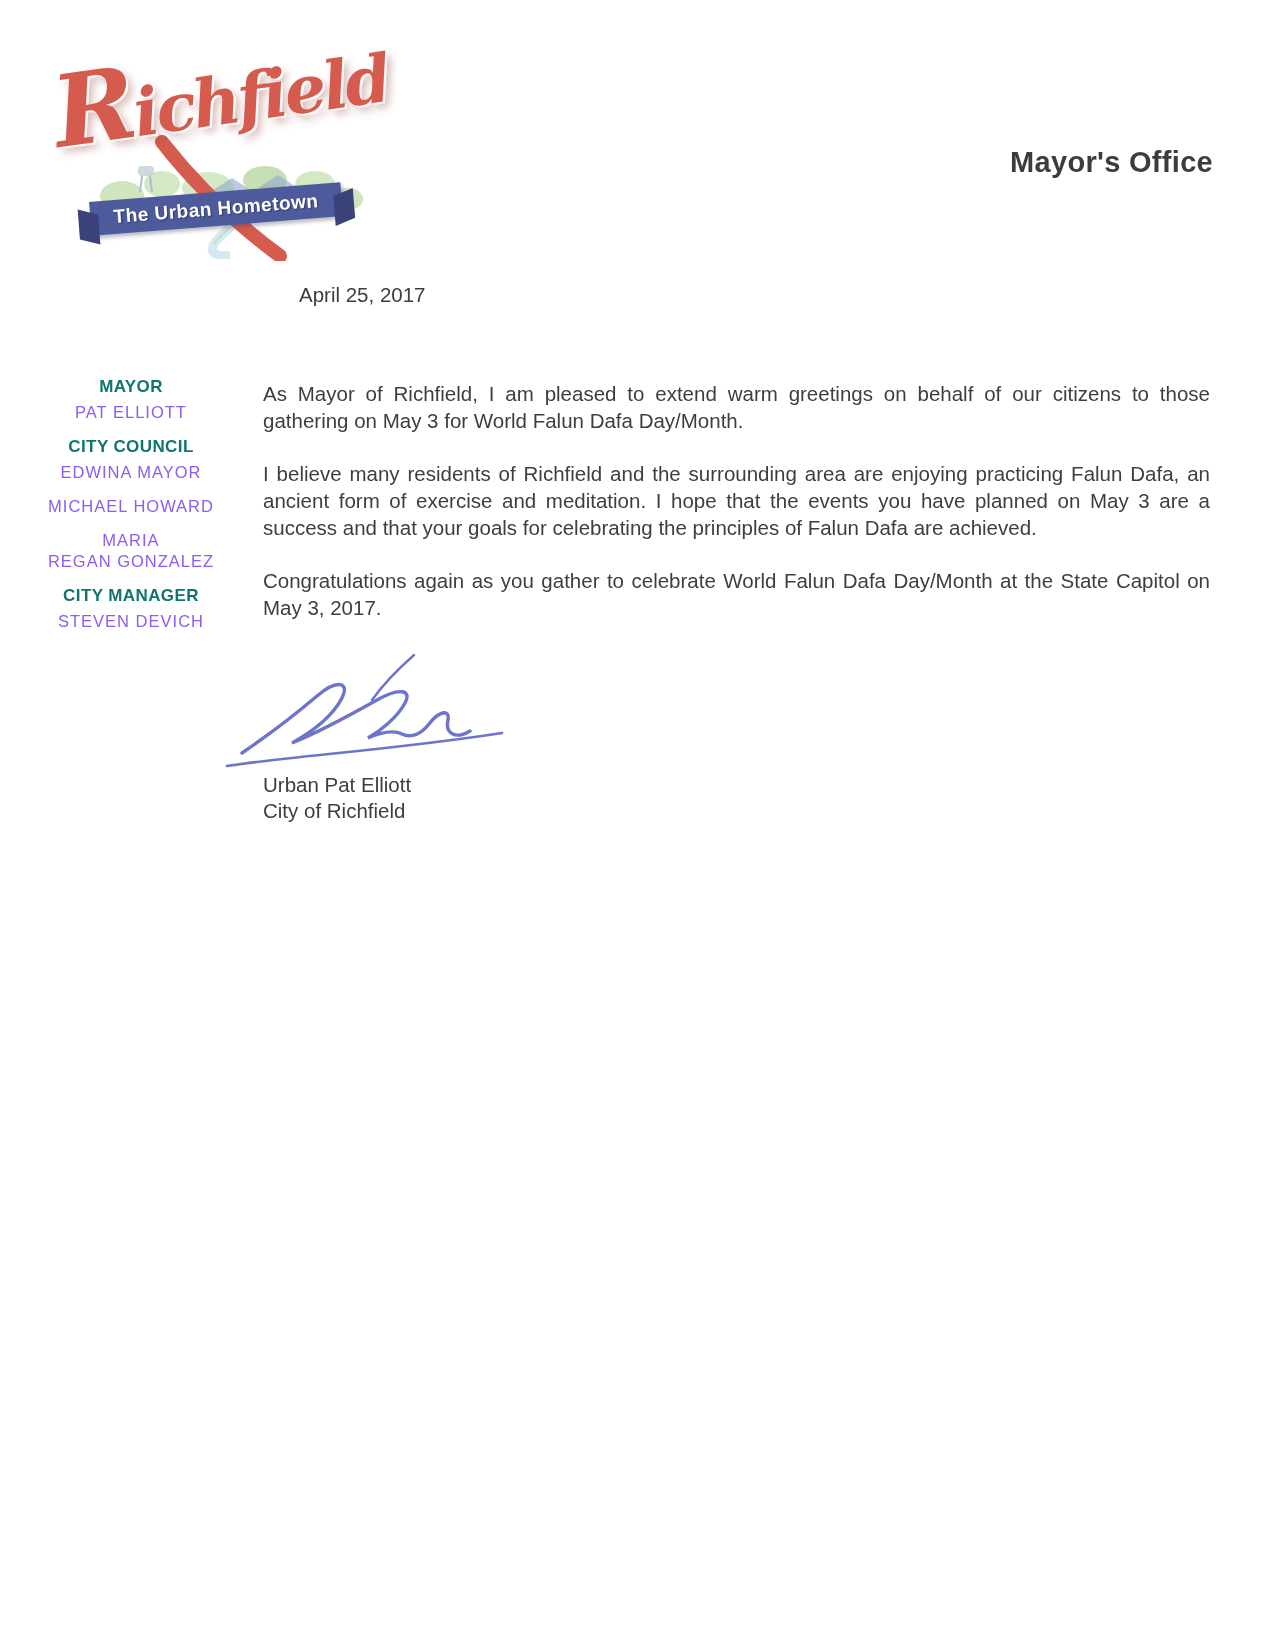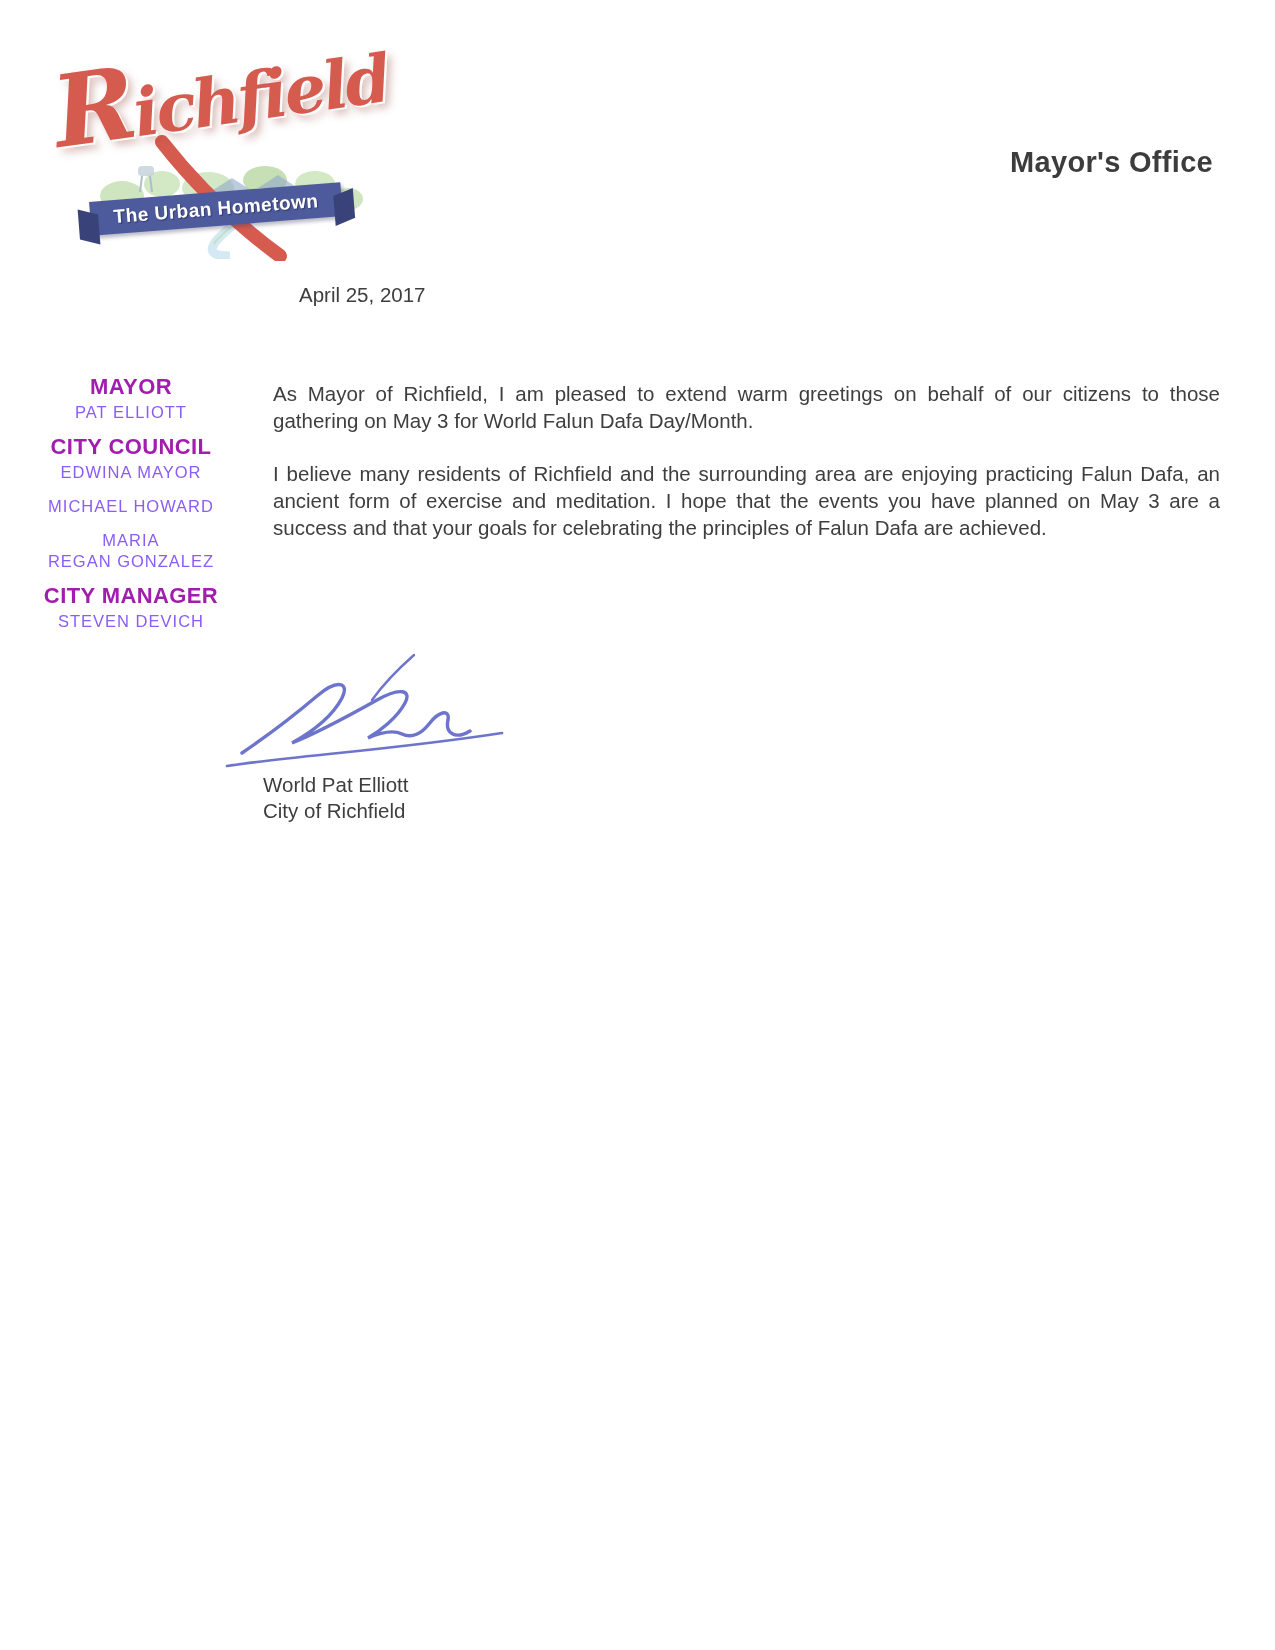--- a/index.html
+++ b/index.html
@@ -52,26 +52,26 @@
   .office-title{
     position:absolute;top:146px;right:62px;
     font-size:29px;font-weight:bold;color:#3c3c3c;letter-spacing:.3px;
   }
 
   
   .date{position:absolute;left:263px;top:283px;font-size:20.5px;margin-left:36px;}
 
   
   .sidebar{position:absolute;left:36px;top:376px;width:190px;text-align:center;}
-  .sb-heading{font-weight:bold;font-size:22px;color:#a21caf;letter-spacing:.4px;line-height:21px;}
+  .sb-heading{font-weight:bold;font-size:17px;color:#0f766e;letter-spacing:.4px;line-height:21px;}
   .sb-heading.gap{margin-top:9px;}
   .sb-name{font-size:16.5px;color:#8b5cf6;letter-spacing:1px;line-height:21px;margin:5px 0 13px;}
 
   
-  .body-col{position:absolute;left:273px;top:380px;width:947px;}
+  .body-col{position:absolute;left:263px;top:380px;width:947px;}
   .body-col p{margin:0 0 26px;font-size:20.5px;line-height:27px;text-align:justify;}
   .closing{margin-top:20px;font-size:20.5px;line-height:27px;}
 
   .signature{position:absolute;left:222px;top:648px;width:300px;height:130px;}
 
   .signer{position:absolute;left:263px;top:772px;font-size:20.5px;line-height:26px;}
 
   
   .footer{position:absolute;left:77px;top:1498px;width:1120px;text-align:center;}
   .footer-line{font-size:14px;color:#3f3f3f;letter-spacing:2.6px;word-spacing:5px;}
@@ -128,29 +128,30 @@
     <div class="sb-name">MICHAEL HOWARD</div>
     <div class="sb-name">MARIA REGAN&nbsp;GONZALEZ</div>
 
     <div class="sb-heading gap">CITY MANAGER</div>
     <div class="sb-name">STEVEN DEVICH</div>
   </aside>
 
   <main class="body-col">
     <p>As Mayor of Richfield, I am pleased to extend warm greetings on behalf of our citizens to those gathering on May 3 for World Falun Dafa Day/Month.</p>
     <p>I believe many residents of Richfield and the surrounding area are enjoying practicing Falun Dafa, an ancient form of exercise and meditation. I hope that the events you have planned on May 3 are a success and that your goals for celebrating the principles of Falun Dafa are achieved.</p>
+    <p>Congratulations again as you gather to celebrate World Falun Dafa Day/Month at the State Capitol on May 3, 2017.</p>
   </main>
 
   <svg class="signature" viewBox="0 0 300 130" aria-hidden="true">
     <g fill="none" stroke="#5a61c4" stroke-linecap="round" opacity="0.88">
       <path d="M192,7 C175,22 160,38 150,52" stroke-width="2.4"></path>
       <path d="M20,105 C45,88 75,65 95,48 C115,31 128,34 120,50 C110,69 88,85 70,95 C95,85 130,66 155,52 C178,39 190,42 183,55 C175,70 158,83 146,90 C160,84 172,82 180,86 C190,91 200,85 207,76 C216,64 228,60 226,72 C223,85 233,92 248,83" stroke-width="3.4"></path>
       <path d="M5,118 C70,108 170,102 280,85" stroke-width="2.6"></path>
     </g>
   </svg>
 
   <div class="signer">
-    <div>World Pat Elliott</div>
+    <div>Urban Pat Elliott</div>
     <div>City of Richfield</div>
   </div>
 
 
 </div>
 
 </body></html>

